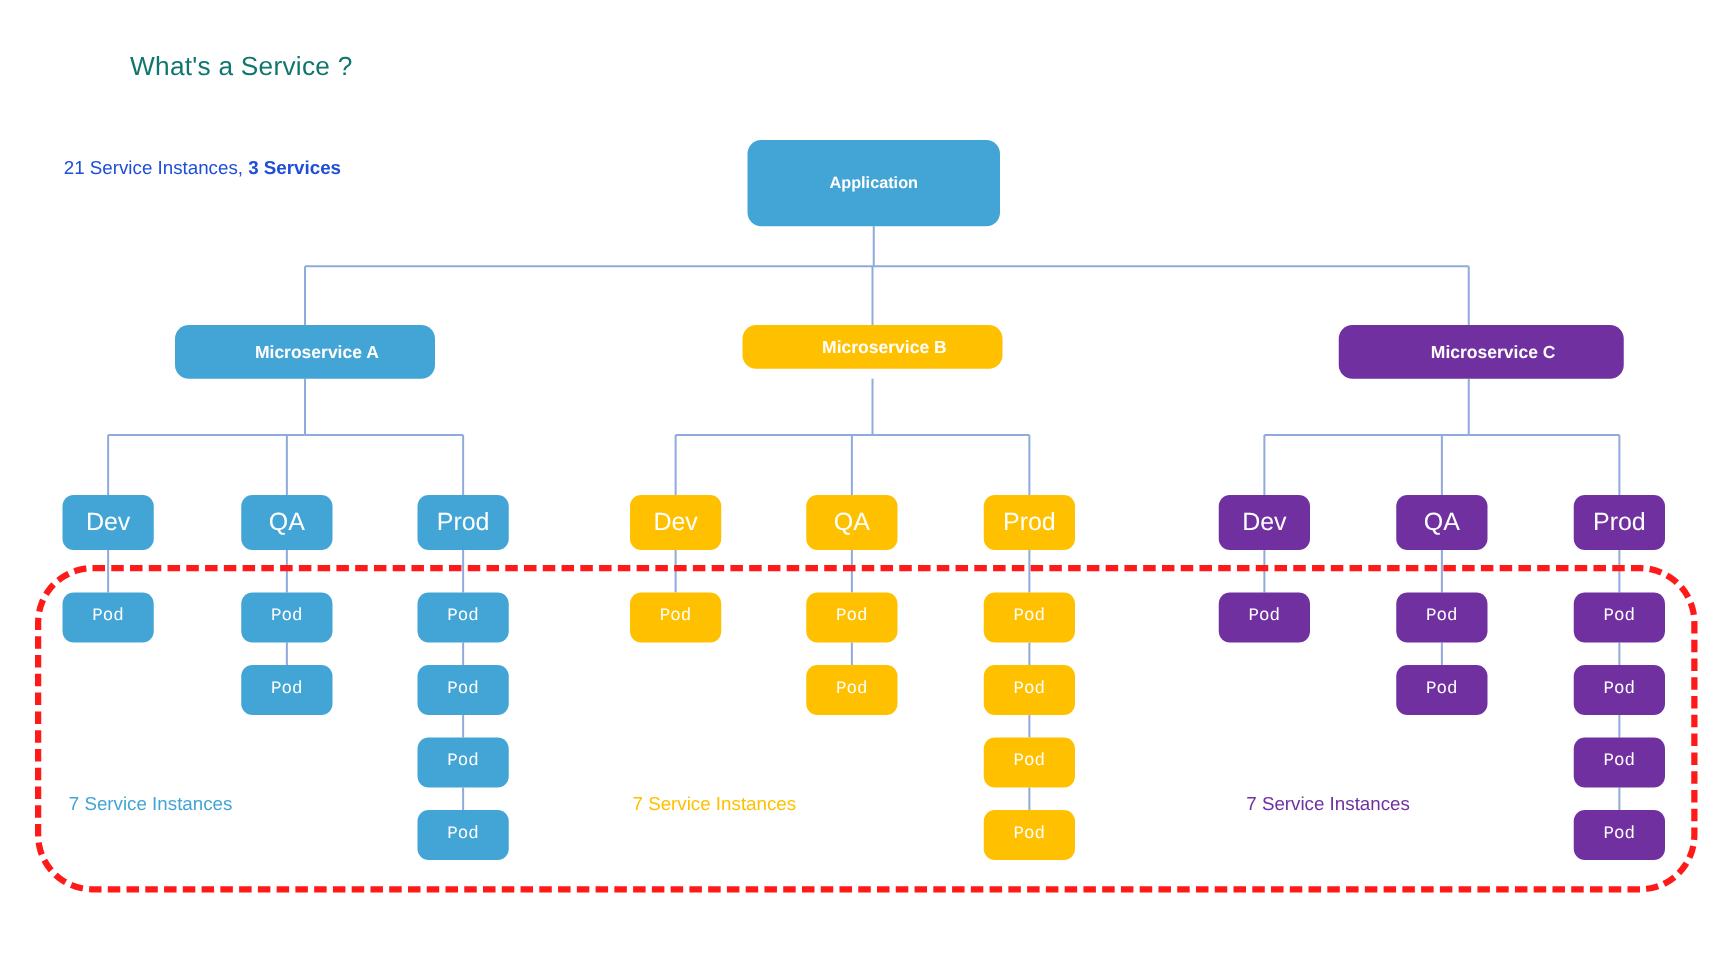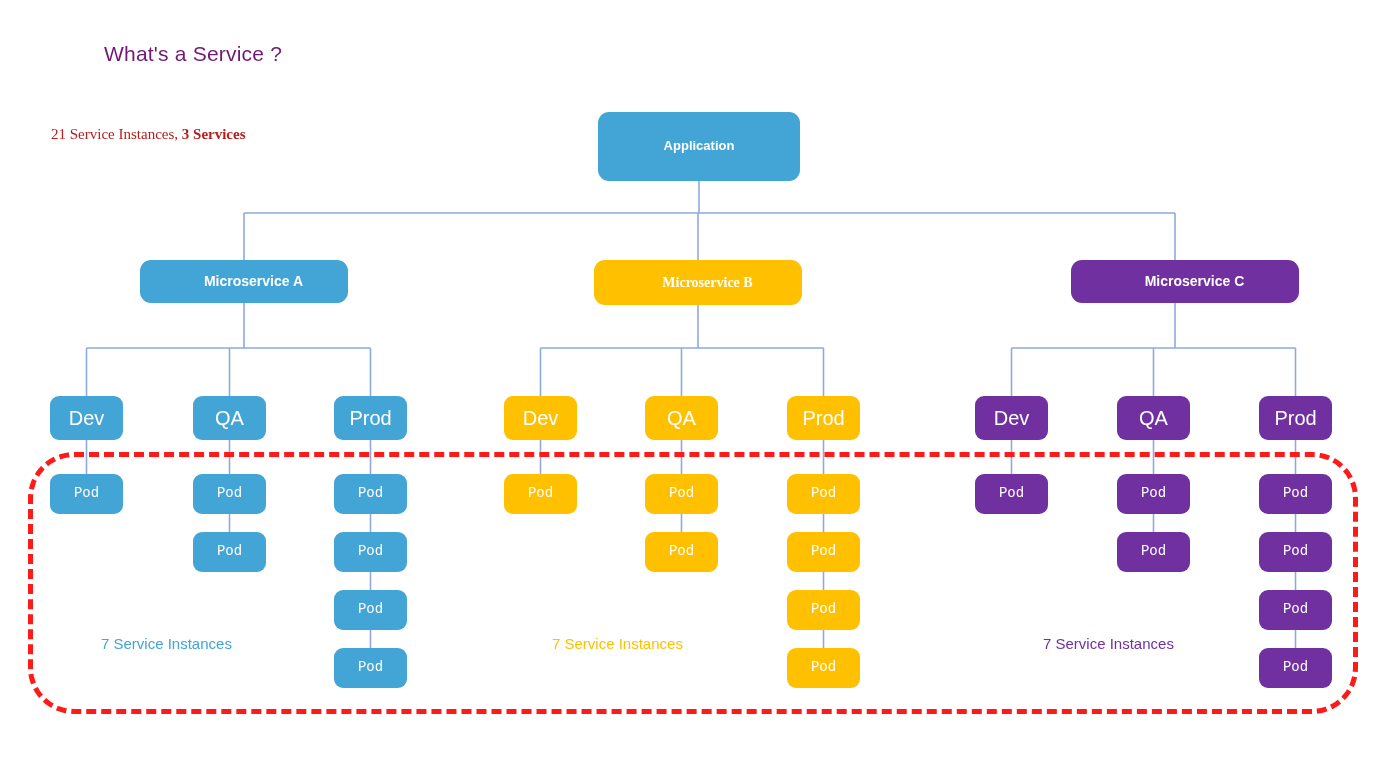--- a/index.html
+++ b/index.html
@@ -38,21 +38,20 @@
     font-size: 15px;
     color: #FF0000;
     white-space: nowrap;
   }
   #instance-summary .bold { font-weight: bold; }
 
   .group-caption {
     position: absolute;
     font-size: 15px;
     white-space: nowrap;
-    margin-left: 46px;
   }
 
   
   #lines {
     position: absolute;
     left: 0;
     top: 0;
     width: 1386px;
     height: 773px;
     pointer-events: none;
@@ -105,23 +104,23 @@
     box-sizing: border-box;
     z-index: 5;
     pointer-events: none;
   }
 </style>
 </head>
 <body>
 
 <div id="canvas" style="background: rgb(255, 255, 255);">
 
-  <div id="page-title" style="color: #701a75;">What's a Service ?</div>
-
-  <div id="instance-summary" style="color: #b91c1c; font-family: Liberation Serif, serif;">
+  <div id="page-title" style="color: #0f766e;">What's a Service ?</div>
+
+  <div id="instance-summary" style="color: #1d4ed8;">
     <span>21 Service Instances, </span><span class="bold">3 Services</span>
   </div>
 
   <svg id="lines" viewBox="0 0 1386 773">
       <line x1="699" y1="181" x2="699" y2="213" stroke="#8FAADC" stroke-width="1.6"></line>
       <line x1="244" y1="213" x2="1175" y2="213" stroke="#8FAADC" stroke-width="1.6"></line>
       <line x1="244" y1="213" x2="244" y2="260" stroke="#8FAADC" stroke-width="1.6"></line>
       <line x1="244" y1="303" x2="244" y2="348" stroke="#8FAADC" stroke-width="1.6"></line>
       <line x1="86.5" y1="348" x2="370.5" y2="348" stroke="#8FAADC" stroke-width="1.6"></line>
       <line x1="86.5" y1="348" x2="86.5" y2="396" stroke="#8FAADC" stroke-width="1.6"></line>
@@ -193,21 +192,21 @@
       <div class="node pod" style="left: 334px; top: 532px; width: 73px; height: 40px; background: rgb(67, 165, 213);">
         <span>Pod</span>
       </div>
       <div class="node pod" style="left: 334px; top: 590px; width: 73px; height: 40px; background: rgb(67, 165, 213);">
         <span>Pod</span>
       </div>
       <div class="node pod" style="left: 334px; top: 648px; width: 73px; height: 40px; background: rgb(67, 165, 213);">
         <span>Pod</span>
       </div>
       <div class="group-caption" style="left: 55px; top: 635px; color: rgb(67, 165, 213);">7 Service Instances</div>
-      <div class="node micro" style="left: 594px; top: 260px; width: 208px; height: 45px; background: rgb(255, 192, 0); font-family: Liberation Serif, serif;">
+      <div class="node micro" style="left: 594px; top: 260px; width: 208px; height: 35px; background: rgb(255, 192, 0);">
         <span>Microservice B</span>
       </div>
       <div class="node env" style="left: 504px; top: 396px; width: 73px; height: 44px; background: rgb(255, 192, 0);">
         <span>Dev</span>
       </div>
       <div class="node pod" style="left: 504px; top: 474px; width: 73px; height: 40px; background: rgb(255, 192, 0);">
         <span>Pod</span>
       </div>
       <div class="node env" style="left: 645px; top: 396px; width: 73px; height: 44px; background: rgb(255, 192, 0);">
         <span>QA</span>

